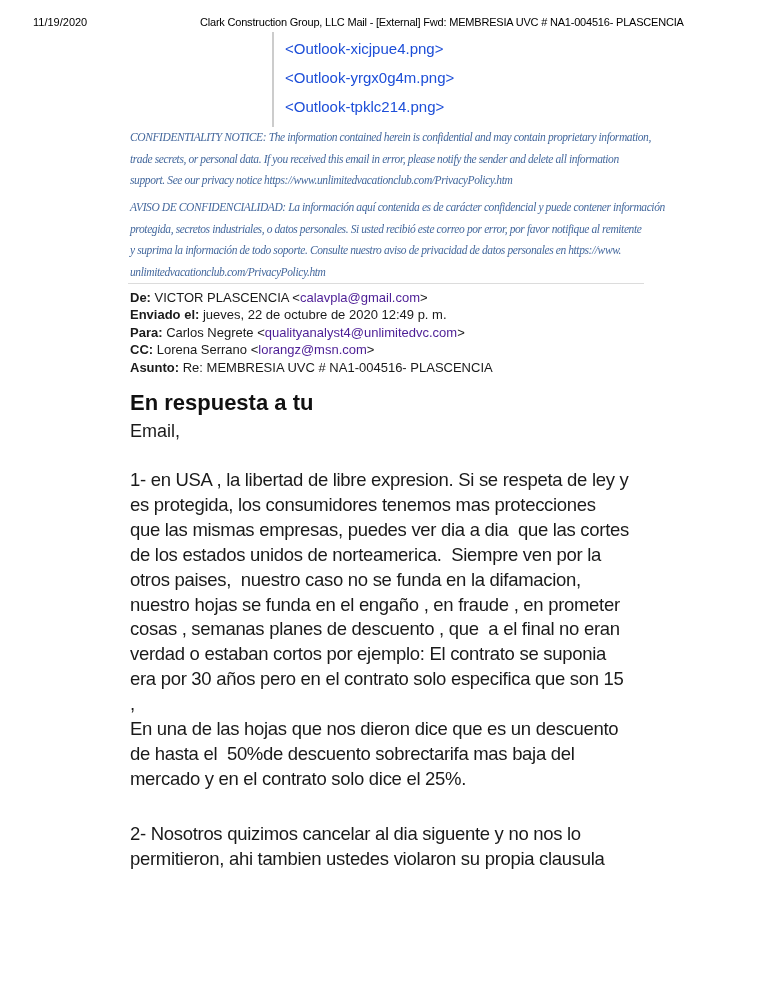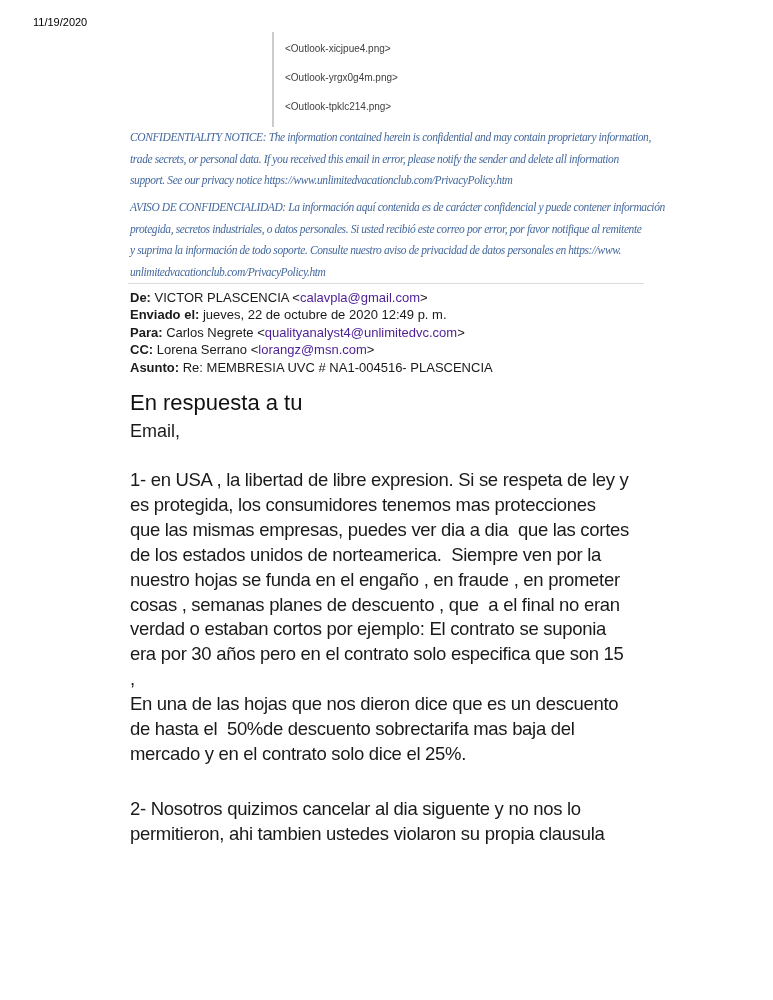--- a/index.html
+++ b/index.html
@@ -6,55 +6,56 @@
   .page {
     position:relative; width:745px; height:1000px; background:#ffffff;
     font-family:"Liberation Sans", sans-serif; color:#1a1a1a; overflow:hidden;
   }
   .print-date { position:absolute; left:33px; top:16px; font-size:11px; color:#000; }
   .print-title { position:absolute; left:200px; top:16px; font-size:11px; color:#000; letter-spacing:-0.2px; white-space:pre; }
 
   .attachments {
     position:absolute; left:272px; top:32px;
     border-left:2px solid #cccccc; padding:2px 0 6px 11px;
-    font-size:10px; color:#404040;
+    font-size:15px; color:#1d4ed8;
   }
   .attachment-item { line-height:29px; white-space:pre; }
 
   .notice {
     position:absolute; left:130px;
     font-family:"Liberation Serif", serif; font-style:italic;
     color:#44689d; font-size:11.5px; letter-spacing:-0.4px; line-height:21.6px;
   }
   .notice-line { white-space:pre; }
   #notice-en { top:127px; }
   #notice-es { top:197px; }
 
   .divider { position:absolute; left:128px; top:283px; width:516px; height:1px; background:#dcdcdc; }
 
   .mail-headers { position:absolute; left:130px; top:289px; font-size:13px; line-height:17.4px; color:#1a1a1a; }
   .mail-headers b { font-weight:700; }
   .link { color:#4c1d95; text-decoration:none; cursor:pointer; }
 
-  .msg-heading { position:absolute; left:130px; top:390px; font-size:22px; font-weight:400; color:#111; }
+  .msg-heading { position:absolute; left:130px; top:390px; font-size:22px; font-weight:700; color:#111; }
   .msg-subheading { position:absolute; left:130px; top:421px; font-size:18px; color:#1a1a1a; }
 
   .body-text { position:absolute; left:130px; top:468px; font-size:18.5px; letter-spacing:-0.3px; line-height:24.9px; color:#1a1a1a; }
   .body-par + .body-par { margin-top:30px; }
   .body-line { white-space:pre; min-height:24.9px; }
 
   .footer-url { position:absolute; left:30px; top:971px; font-size:11px; color:#222; white-space:pre; letter-spacing:-0.2px; }
   .footer-page { position:absolute; left:732px; top:971px; font-size:11px; color:#222;margin-left:29px; }
 </style>
 </head>
 <body>
 
 <div class="page">
 
   <span class="print-date">11/19/2020</span>
+  <span class="print-title">Clark Construction Group, LLC Mail - [External] Fwd: MEMBRESIA UVC # NA1-004516- PLASCENCIA</span>
 
   <div class="attachments">
       <div class="attachment-item">&lt;Outlook-xicjpue4.png&gt;</div>
       <div class="attachment-item">&lt;Outlook-yrgx0g4m.png&gt;</div>
       <div class="attachment-item">&lt;Outlook-tpklc214.png&gt;</div>
     </div>
 
   <div class="notice" id="notice-en">
       <div class="notice-line">CONFIDENTIALITY NOTICE: The information contained herein is confidential and may contain proprietary information,</div>
       <div class="notice-line">trade secrets, or personal data. If you received this email in error, please notify the sender and delete all information</div>
@@ -90,20 +91,21 @@
 
   <div class="msg-heading">En respuesta a tu</div>
   <div class="msg-subheading">Email,</div>
 
   <div class="body-text">
     <div class="body-par">
         <div class="body-line">1- en USA , la libertad de libre expresion. Si se respeta de ley y</div>
         <div class="body-line">es protegida, los consumidores tenemos mas protecciones</div>
         <div class="body-line">que las mismas empresas, puedes ver dia a dia  que las cortes</div>
         <div class="body-line">de los estados unidos de norteamerica.  Siempre ven por la</div>
+        <div class="body-line">otros paises,  nuestro caso no se funda en la difamacion,</div>
         <div class="body-line">nuestro hojas se funda en el engaño , en fraude , en prometer</div>
         <div class="body-line">cosas , semanas planes de descuento , que  a el final no eran</div>
         <div class="body-line">verdad o estaban cortos por ejemplo: El contrato se suponia</div>
         <div class="body-line">era por 30 años pero en el contrato solo especifica que son 15</div>
         <div class="body-line">,</div>
         <div class="body-line">En una de las hojas que nos dieron dice que es un descuento</div>
         <div class="body-line">de hasta el  50%de descuento sobrectarifa mas baja del</div>
         <div class="body-line">mercado y en el contrato solo dice el 25%.</div>
       </div>
     <div class="body-par">

